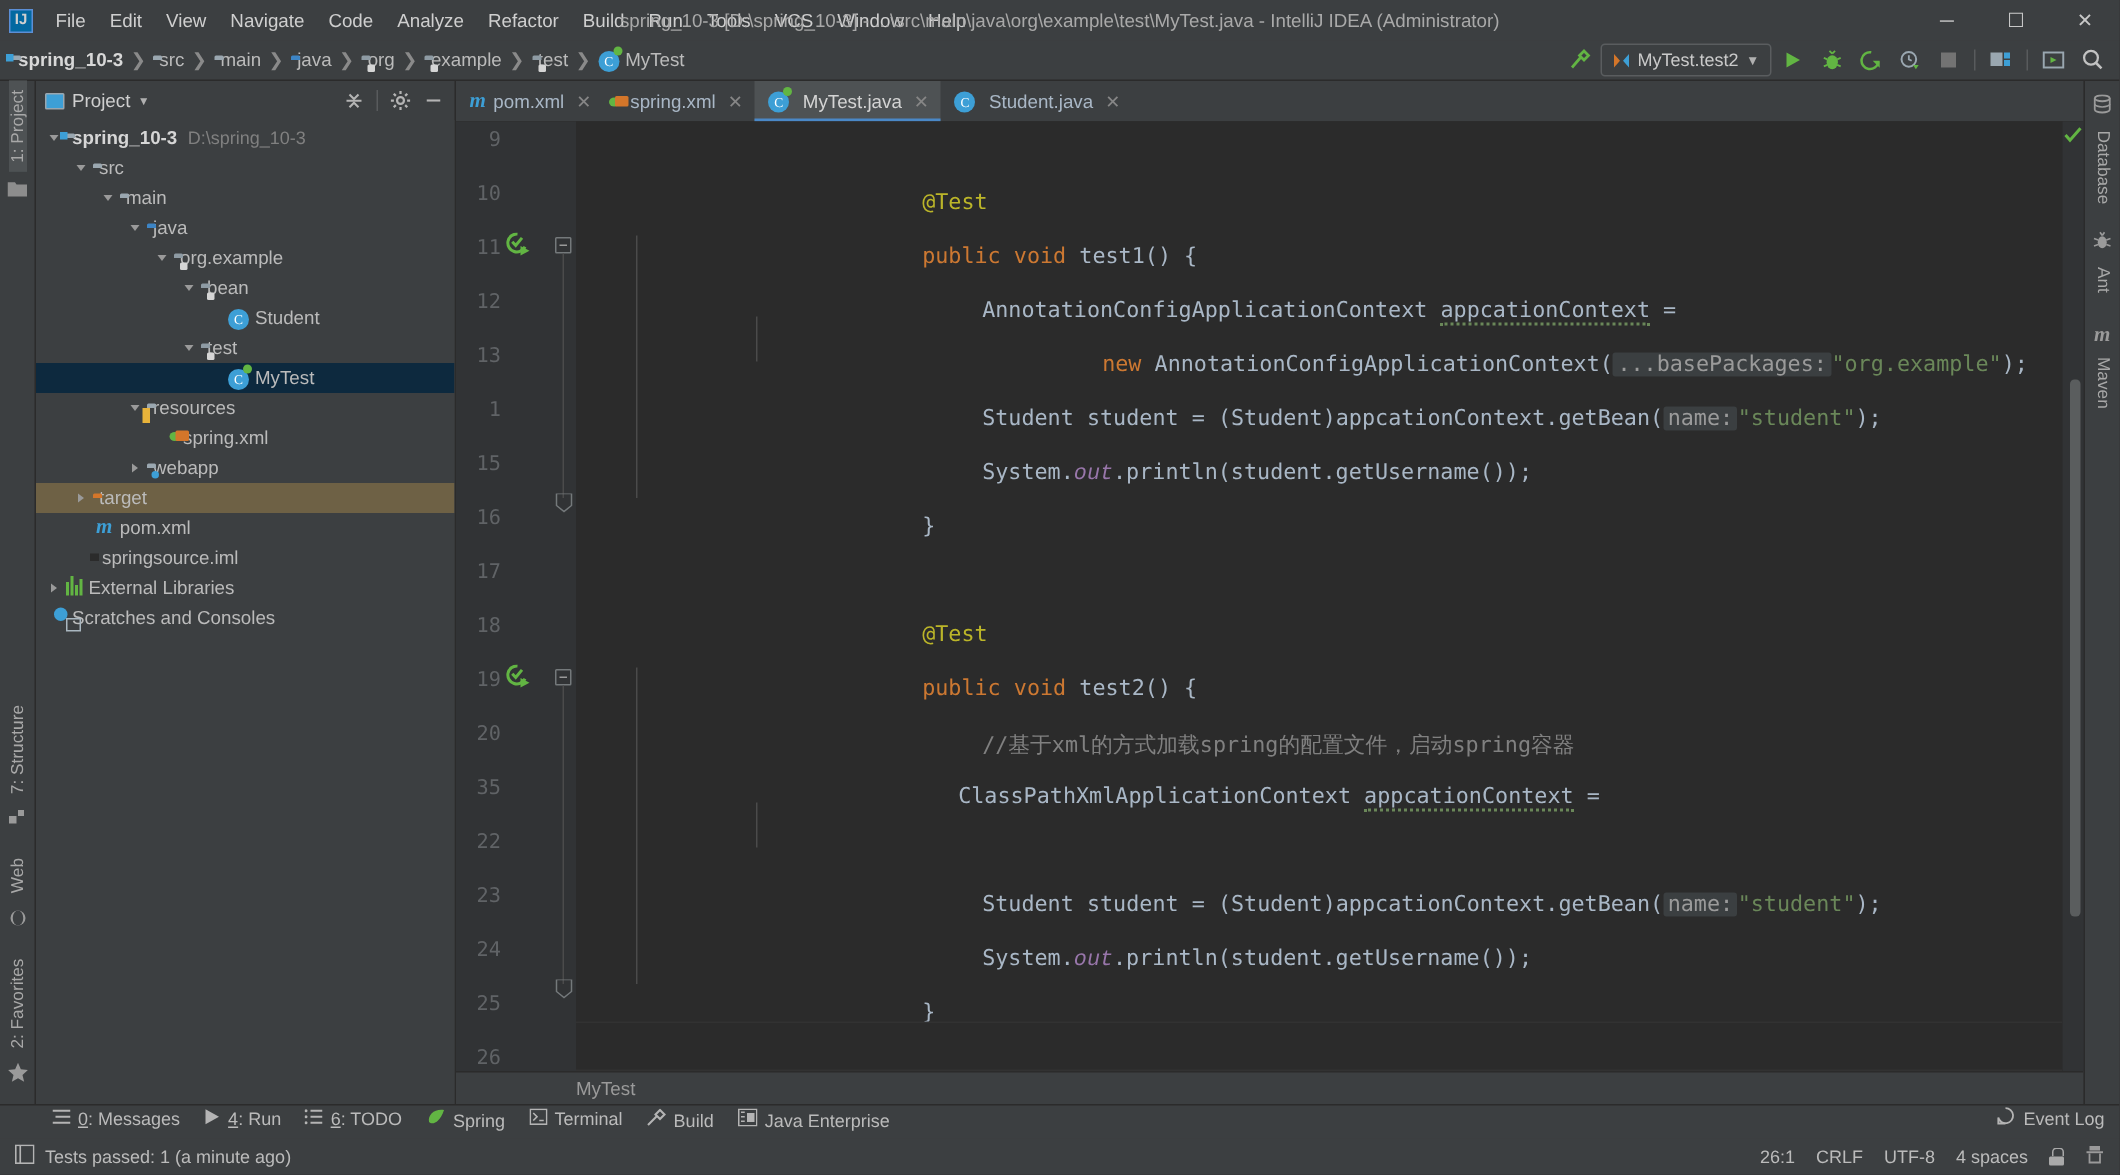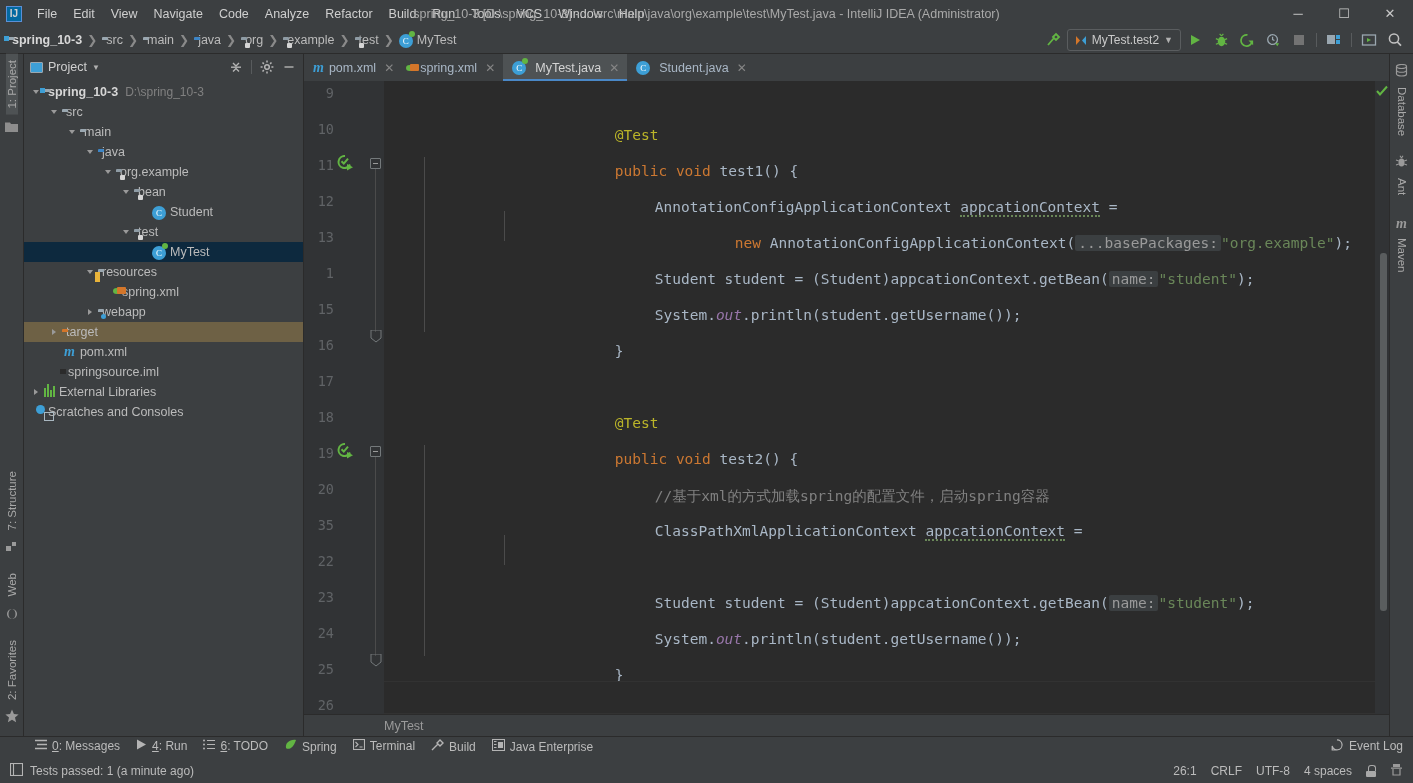--- a/index.html
+++ b/index.html
@@ -140,21 +140,21 @@
 
   
   .kw { color:#cc7832; }
   .ann { color:#bbb529; }
   .typ { color:#a9b7c6; }
   .id { color:#a9b7c6; }
   .mth { color:#a9b7c6; }
   .str { color:#6a8759; }
   .cmt { color:#808080; }
   .punc { color:#a9b7c6; }
-  .fieldstatic { color:#9876aa; font-style:italic; }
+  .fieldstatic { color:#9876aa; font-style:italic;font-family:Liberation Mono, monospace; }
   .hint { background:#3b3f41; color:#9a9a9a; border-radius:2px; padding:0 3px; }
   .squiggle { border-bottom:2px dotted #6a8759; padding-bottom:0px; }
 
   .foldline { position:absolute; width:1px; background:#4b4b4b; }
   .runmark { position:absolute; width:16px; height:16px; }
   .foldbox { position:absolute; width:11px; height:11px; border:1px solid #74797b; border-radius:1px; }
   .foldbox:after { content:""; position:absolute; left:2px; top:4px; width:5px; height:1px; background:#9a9a9a; }
   .foldend { position:absolute; width:11px; height:12px; }
 
   .rightgut { width:14px; flex:0 0 14px; background:#313335; position:relative; }
@@ -639,21 +639,21 @@
           </div>
 
           <div class="cline" style="top:354px;left:126px">
             <span class="kw">public</span><span> </span><span class="kw">void</span><span> </span><span class="id">test2</span><span class="punc">() {</span>
           </div>
 
           <div class="cline" style="top:390px;left:166px">
             <span class="cmt">//基于xml的方式加载spring的配置文件，启动spring容器</span>
           </div>
 
-          <div class="cline" style="top:426px;left:166px">
+          <div class="cline" style="top:426px;left:150px">
             <span class="typ">ClassPathXmlApplicationContext</span><span> </span><span class="id squiggle">appcationContext</span><span> </span><span class="punc">=</span>
           </div>
 
 
           <div class="cline" style="top:498px;left:166px">
             <span class="typ">Student</span><span> </span><span class="id">student</span><span> </span><span class="punc">=</span><span> </span><span class="punc">(Student)</span><span class="id">appcationContext</span><span class="punc">.</span><span class="mth">getBean</span><span class="punc">(</span><span class="hint">name:</span><span class="str">"student"</span><span class="punc">);</span>
           </div>
 
           <div class="cline" style="top:534px;left:166px">
             <span class="typ">System</span><span class="punc">.</span><span class="fieldstatic">out</span><span class="punc">.</span><span class="mth">println</span><span class="punc">(student.getUsername());</span>

